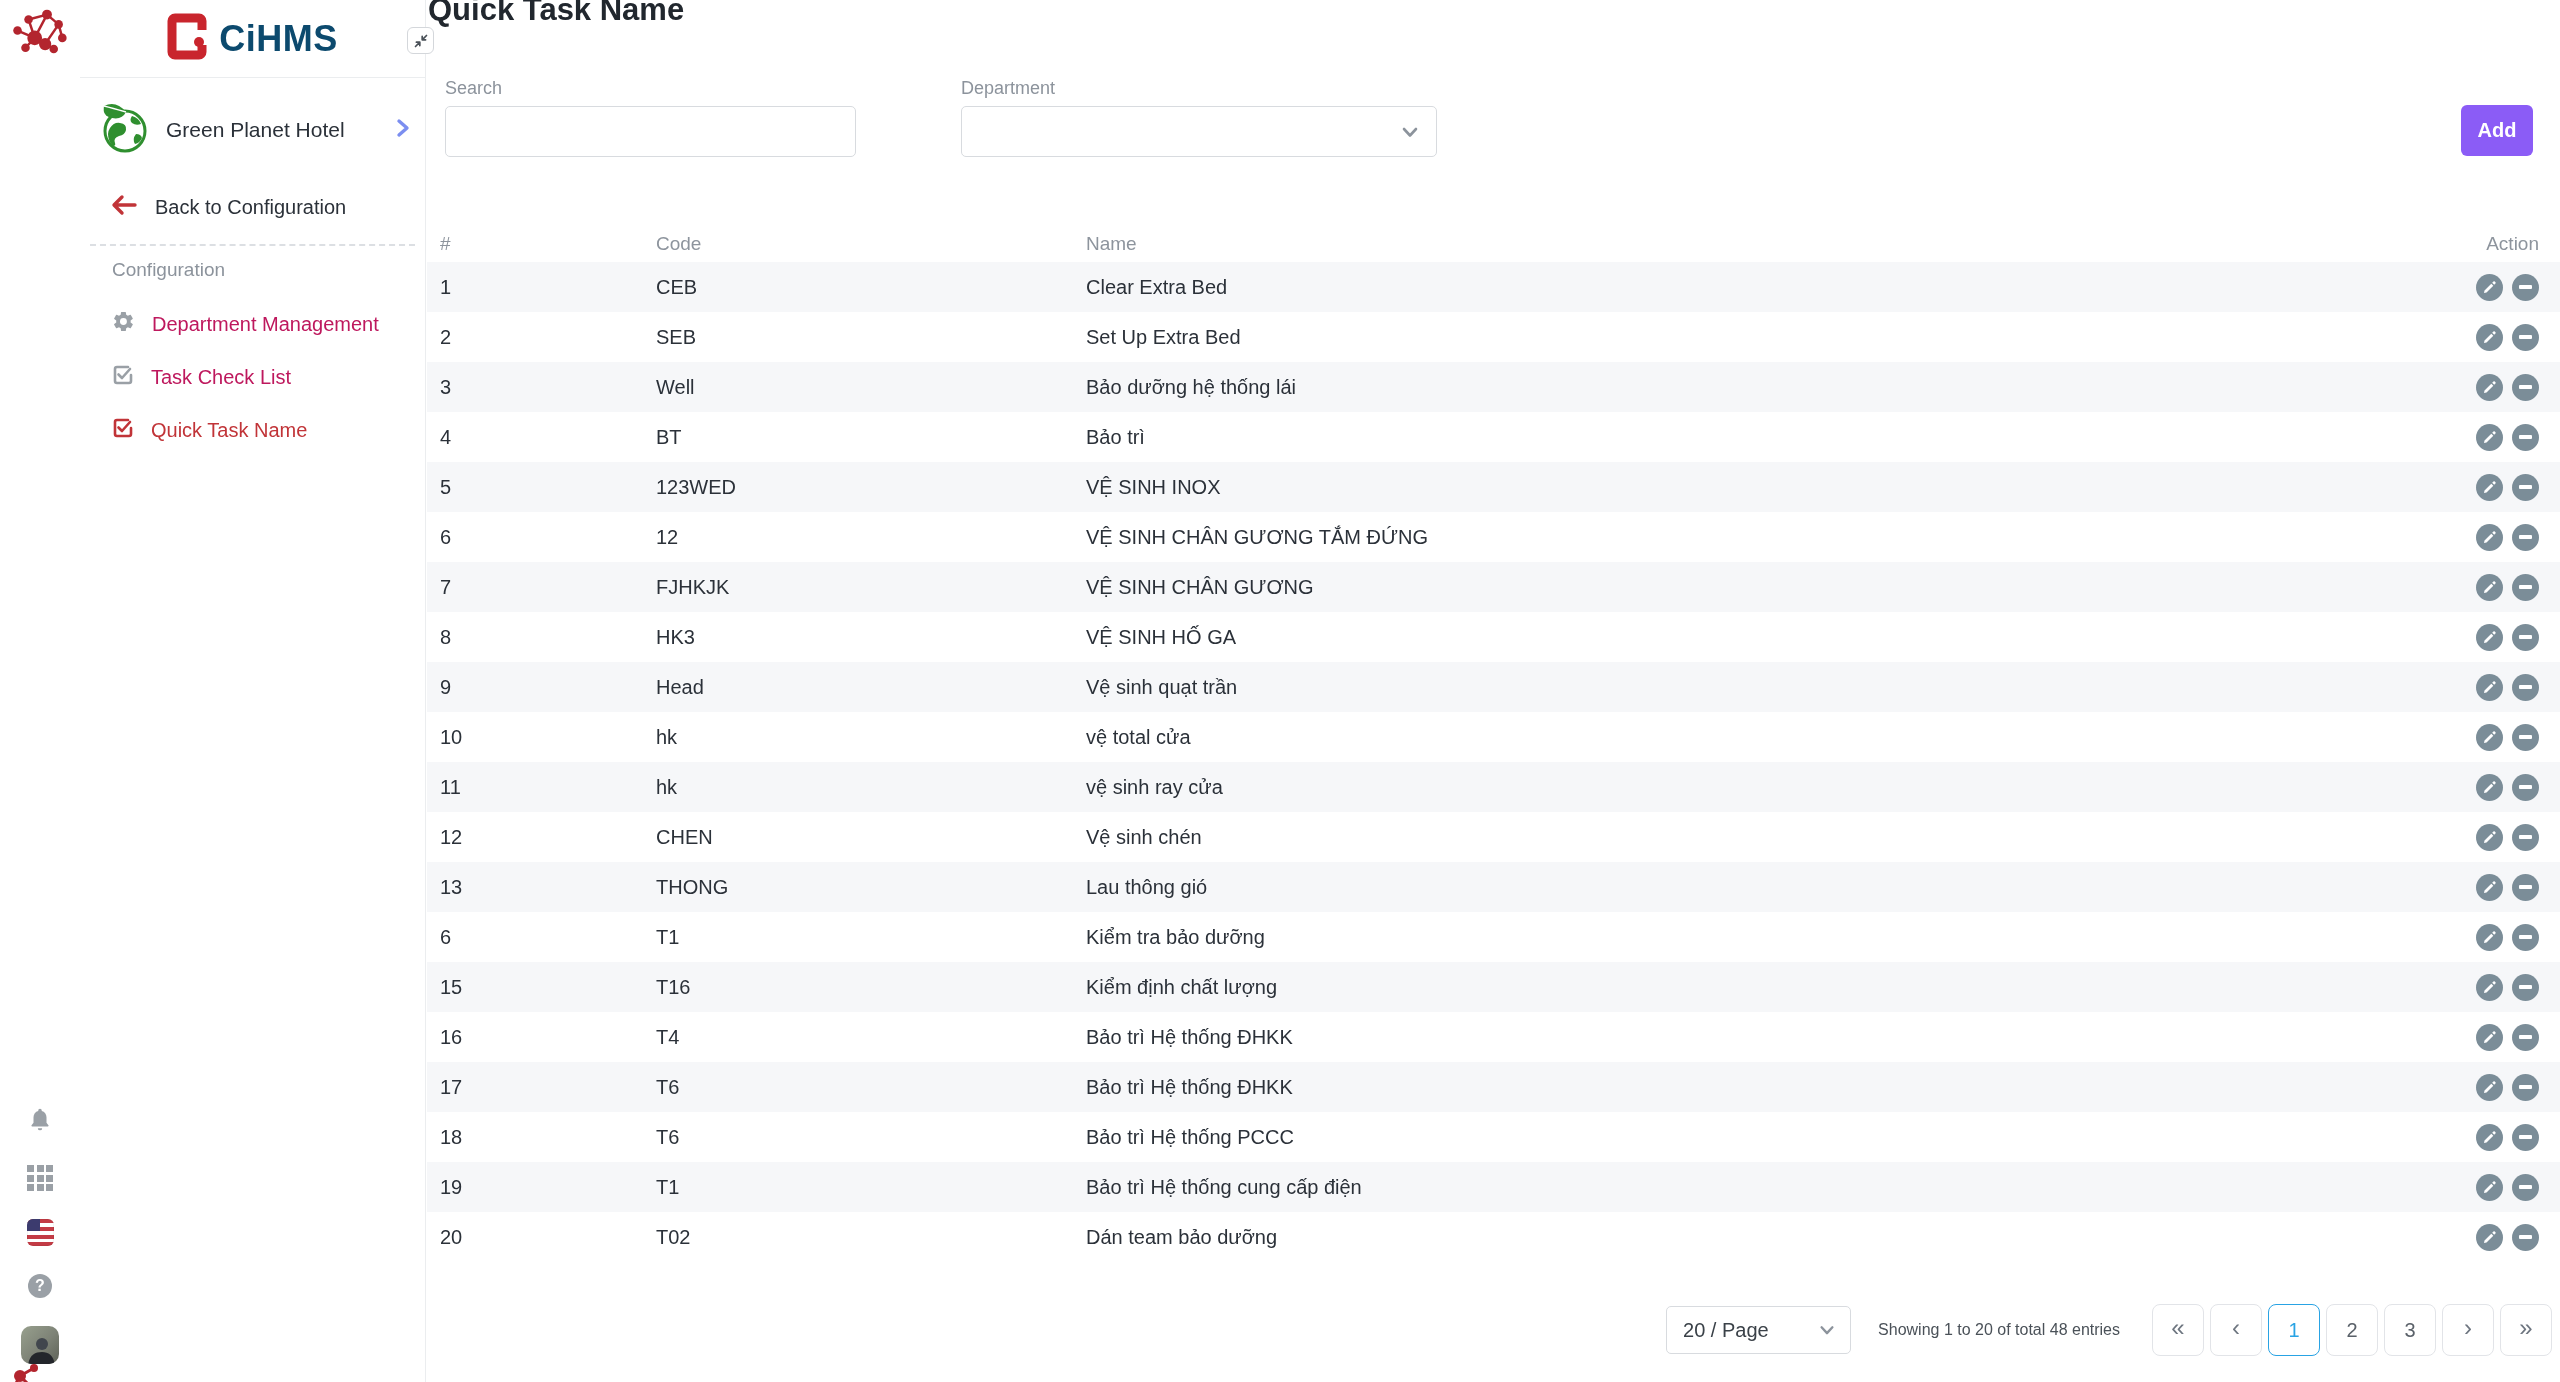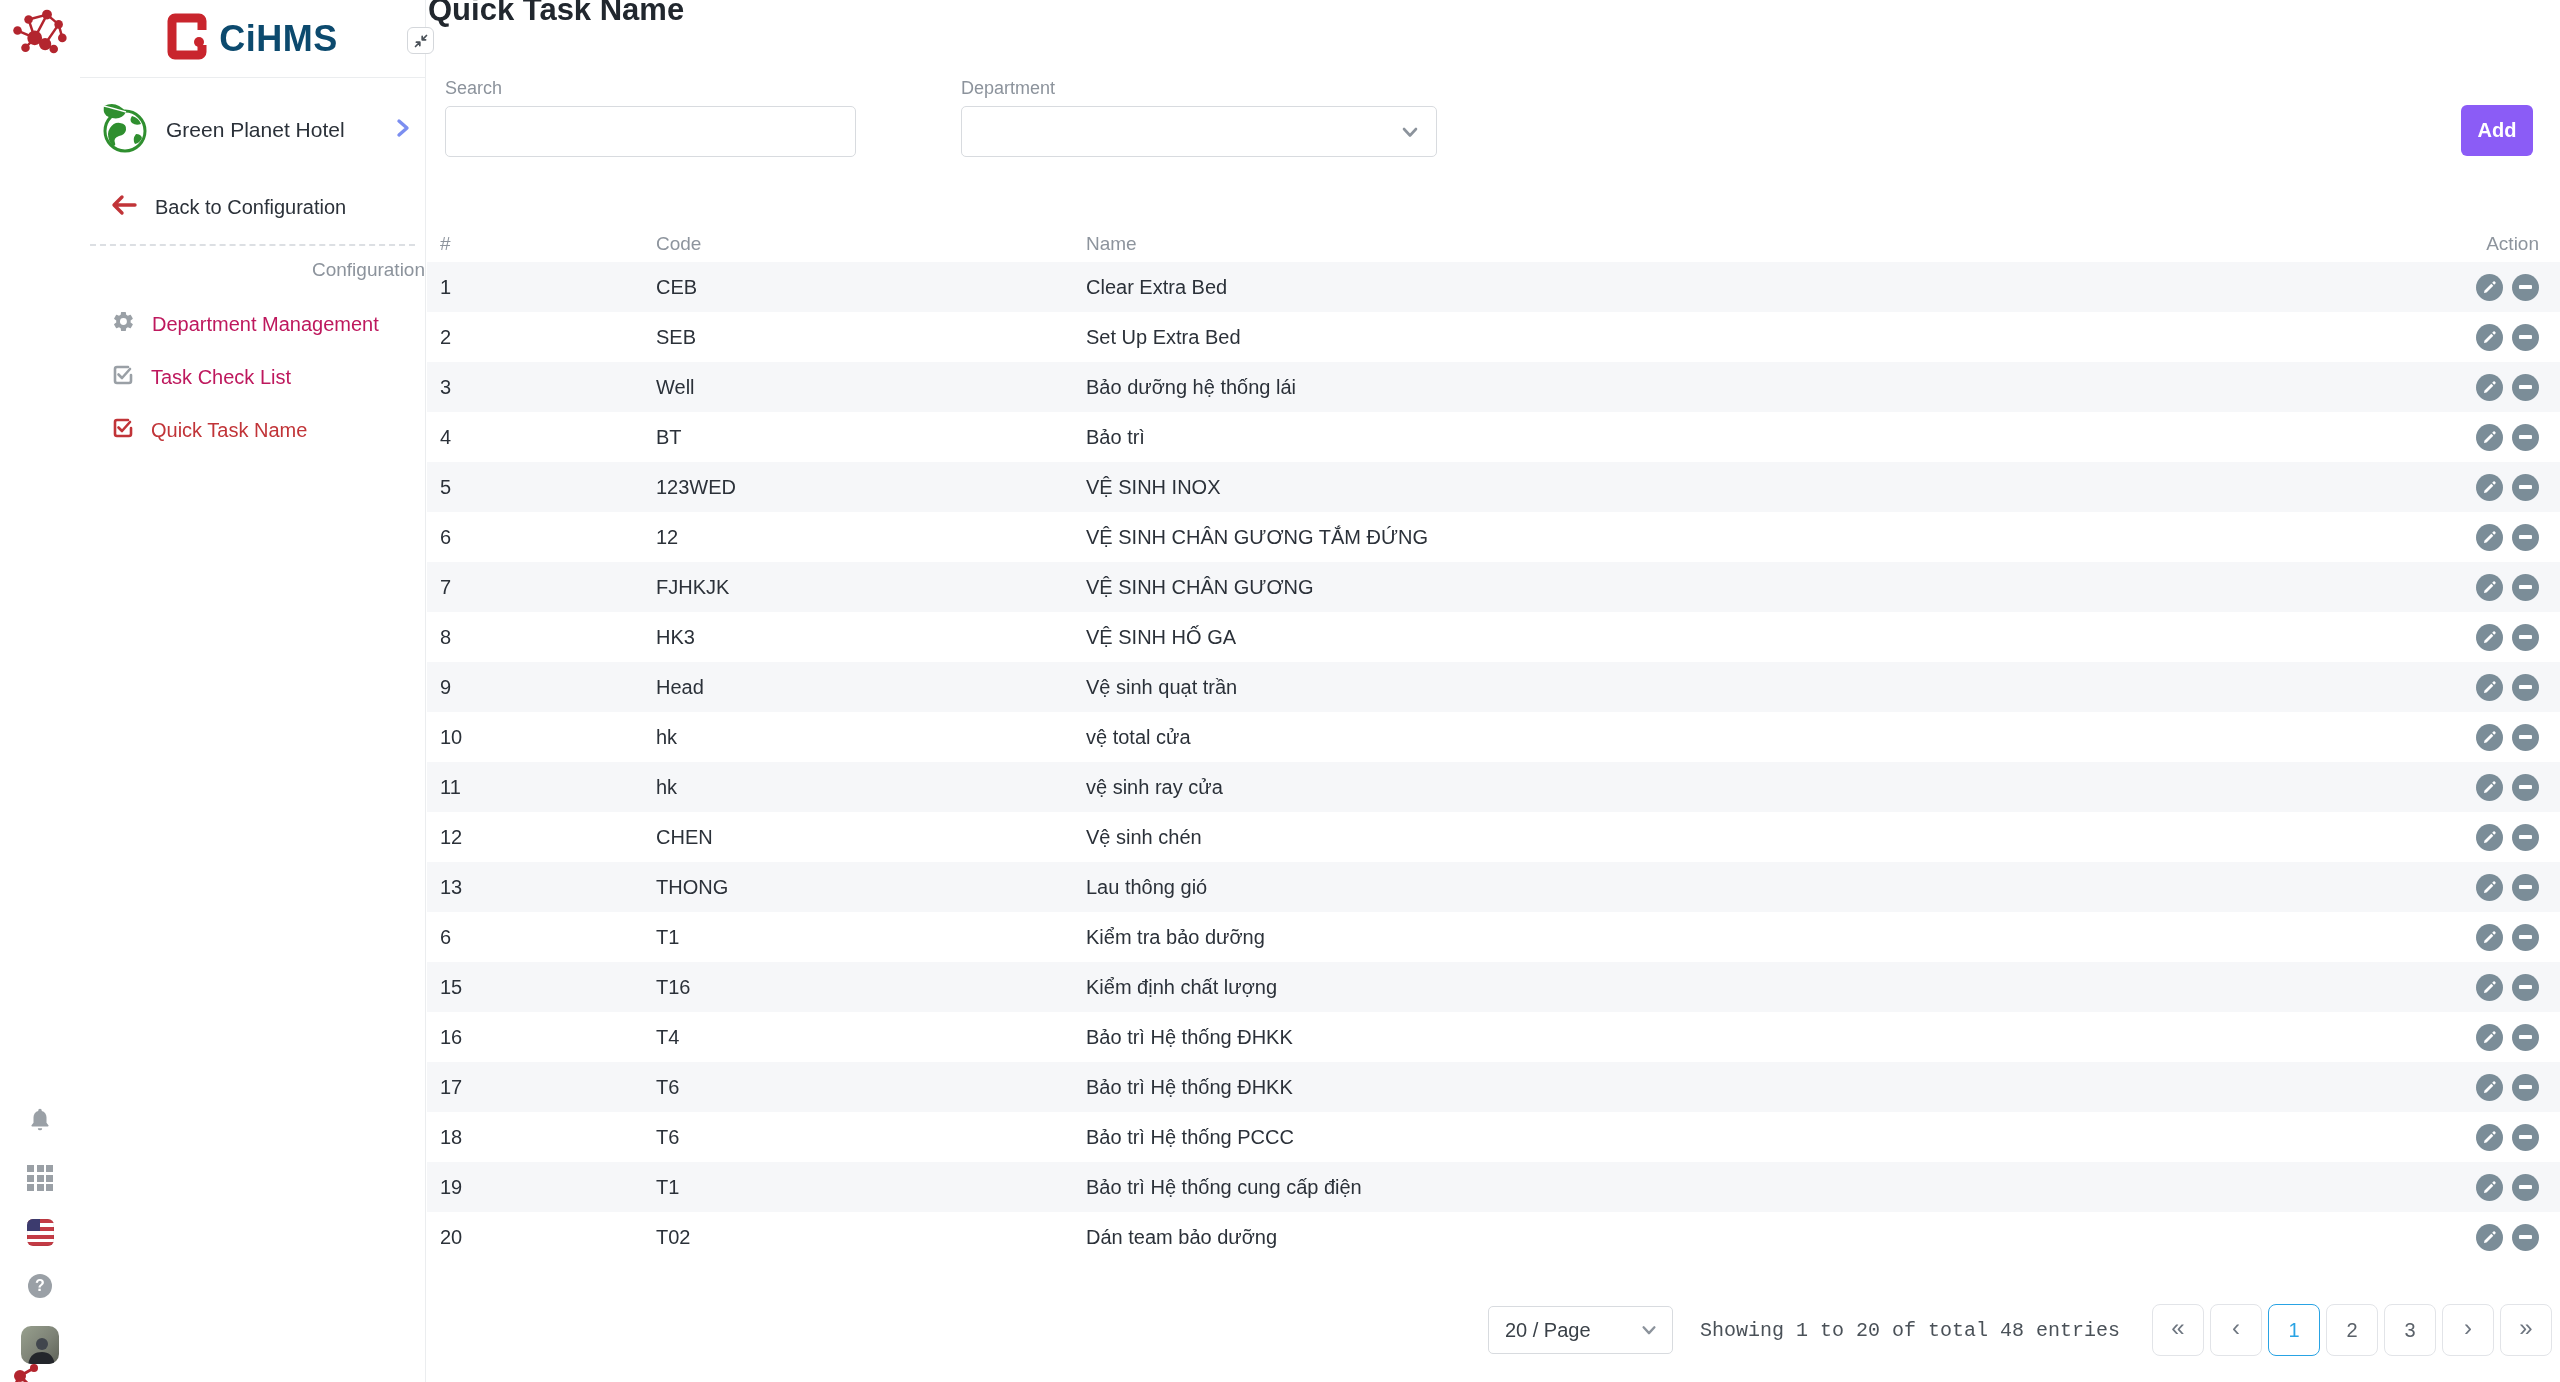--- a/index.html
+++ b/index.html
@@ -25,21 +25,21 @@
 
   
   .sidebar { position:absolute; left:80px; top:0; width:346px; height:100%; background:#fff; border-right:1px solid #EBEDEF; z-index:4; }
   .brand { height:78px; border-bottom:1px solid #EBEDEF; display:flex; align-items:center; justify-content:center; gap:11px; }
   .brand-text { font-size:36px; font-weight:600; color:#0c4a6e; letter-spacing:.5px; }
   .hotel-row { margin:22px 14px 0 16px; display:flex; align-items:center; gap:14px; cursor:pointer; }
   .hotel-name { font-size:21px; color:#2B3139; flex:1; }
   .back-row { margin-top:34px; padding-left:30px; display:flex; align-items:center; gap:17px; cursor:pointer; }
   .back-label { font-size:20px; color:#2B3139; }
   .sidebar-divider { margin:24px 10px 0 10px; border-top:2px dashed #DCDFE3; }
-  .section-label { margin:13px 0 0 32px; font-size:19px; color:#8C939C;text-align:right; }
+  .section-label { margin:13px 0 0 32px; font-size:19px; color:#8C939C; }
   .menu { margin-top:16px; }
   .menu-item { display:flex; align-items:center; gap:17px; padding:13px 0 13px 32px; font-size:20px; color:#be185d; cursor:pointer; }
   .menu-item.active { color:#C13438; }
 
   
   .content { position:absolute; left:427px; top:0; right:0; height:100%; background:#fff; }
   .page-title { position:absolute; left:1px; top:-8px; font-size:31px; font-weight:600; color:#21272E; white-space:nowrap; }
   .collapse-btn { position:absolute; left:-20px; top:27px; width:27px; height:27px; background:#fff;
     border:1.5px solid #D4D7DB; border-radius:6px; display:flex; align-items:center; justify-content:center; z-index:6; cursor:pointer; }
 
@@ -62,21 +62,21 @@
   .trow.odd { background:#F6F7F9; }
   .cell-actions { display:flex; justify-content:flex-end; gap:9px; }
   .act-btn { width:27px; height:27px; border-radius:50%; background:#7B8D98; border:none; display:flex; align-items:center; justify-content:center; cursor:pointer; padding:0; }
   .act-btn .minus { width:13px; height:3.5px; background:#fff; border-radius:1px; }
 
   
   .pagination { position:absolute; top:1304px; left:0; right:8px; height:52px; display:flex; align-items:center; justify-content:flex-end; }
   .page-size { position:relative; width:185px; height:48px; border:1.5px solid #D8DBDF; border-radius:5px; background:#fff;
     display:flex; align-items:center; padding:0 16px; font-size:20px; color:#3A4148; cursor:pointer; }
   .page-size .chev { position:absolute; right:14px; top:14px; }
-  .showing { margin:0 32px 0 27px; font-size:20px; color:#4A5158; white-space:nowrap;font-family:Liberation Mono, monospace; }
+  .showing { margin:0 32px 0 27px; font-size:16px; color:#4A5158; white-space:nowrap; }
   .pg-group { display:flex; gap:6px; }
   .pg-btn { width:52px; height:52px; border:1.5px solid #E2E4E8; border-radius:8px; background:#fff; font-family:inherit;
     font-size:20px; color:#5A6169; display:flex; align-items:center; justify-content:center; cursor:pointer; }
   .pg-btn.arrow { font-size:24px; color:#6E7680; padding-bottom:4px; }
   .pg-btn.active { border-color:#29A3E4; color:#29A3E4; }
   .pg-nums { display:flex; gap:6px; }
 </style>
 </head>
 <body>
 

